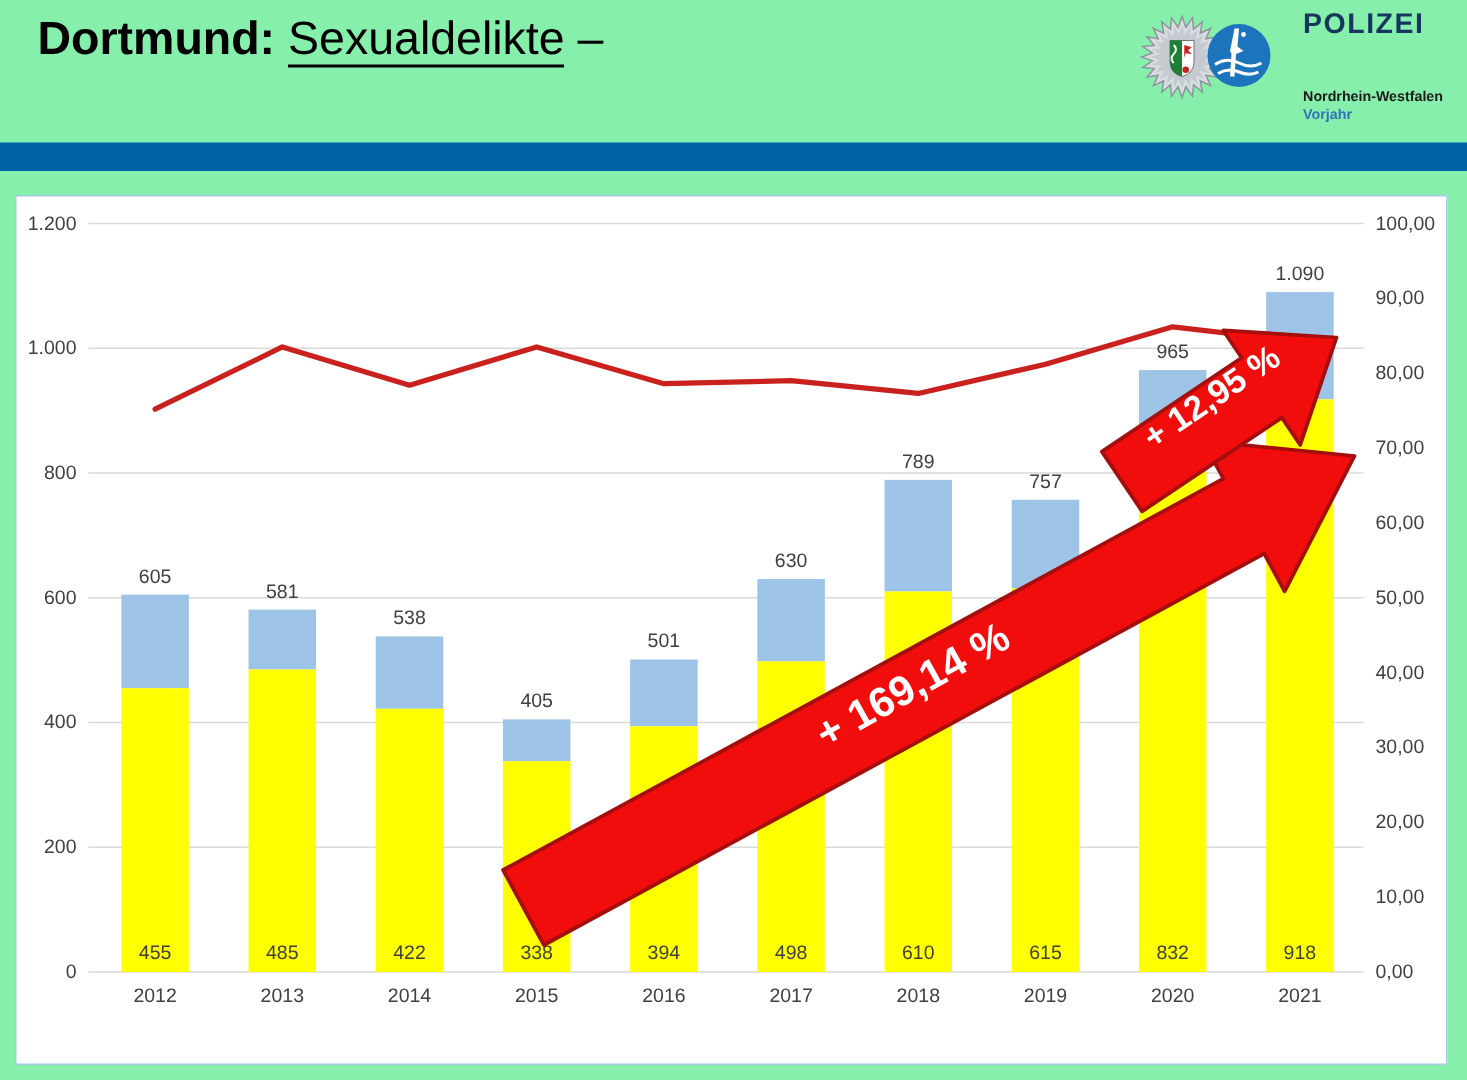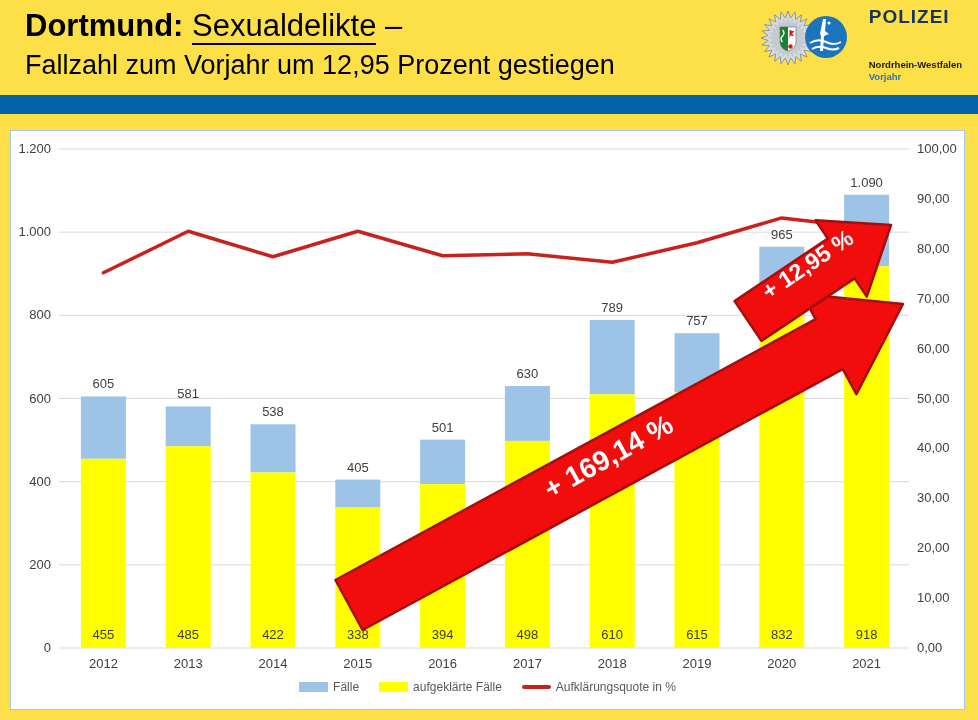--- a/index.html
+++ b/index.html
@@ -1,18 +1,18 @@
 <!DOCTYPE html>
 <html><head>
 <meta charset="utf-8">
 <style>
   html,body{margin:0;padding:0;background:#fff;}
   body{width:978px;height:720px;position:relative;overflow:hidden;
        font-family:"Liberation Sans", sans-serif;}
-  .page{position:absolute;inset:0;background:#fde047;}
+  .page{position:absolute;inset:0;background:#86efac;}
   
   .hdr{position:absolute;left:25px;top:6px;color:#000;}
   .t1{font-size:31px;line-height:40px;white-space:nowrap;}
   .t1 .b{font-weight:bold;}
   .t1 .u{border-bottom:2.5px solid #000;padding-bottom:0px;}
   .t2{font-size:27px;line-height:32px;margin-top:3px;white-space:nowrap;}
   
   .logo{position:absolute;right:16px;top:7px;display:flex;align-items:flex-start;gap:5px;}
   .logo-txt{display:flex;flex-direction:column;justify-content:center;}
   .logo-org{font-size:19px;font-weight:bold;letter-spacing:1px;color:#17365D;line-height:20px;}
@@ -33,21 +33,20 @@
 </head>
 <body>
 
 <div class="page">
 
   <div class="hdr">
     <div class="t1"><span class="b">Dortmund:</span>
       <span class="u">Sexualdelikte</span>
       <span>–</span>
     </div>
-    <div class="t2">Fallzahl zum Vorjahr um 12,95 Prozent gestiegen</div>
   </div>
 
   <div class="logo">
     <svg id="logo-svg" width="104" height="60" viewBox="0 0 104 60">
         <polygon points="28.0,4.0 30.6,11.2 35.0,4.9 35.7,12.5 41.5,7.6 40.2,15.1 47.1,11.9 43.9,18.8 51.4,17.5 46.5,23.3 54.1,24.0 47.8,28.4 55.0,31.0 47.8,33.6 54.1,38.0 46.5,38.7 51.4,44.5 43.9,43.2 47.1,50.1 40.2,46.9 41.5,54.4 35.7,49.5 35.0,57.1 30.6,50.8 28.0,58.0 25.4,50.8 21.0,57.1 20.3,49.5 14.5,54.4 15.8,46.9 8.9,50.1 12.1,43.2 4.6,44.5 9.5,38.7 1.9,38.0 8.2,33.6 1.0,31.0 8.2,28.4 1.9,24.0 9.5,23.3 4.6,17.5 12.1,18.8 8.9,11.9 15.8,15.1 14.5,7.6 20.3,12.5 21.0,4.9 25.4,11.2" fill="#D8DCE0" stroke="#8E959D" stroke-width="1"></polygon>
         <polygon points="28.0,10.0 30.0,16.1 33.4,10.7 33.7,17.1 38.5,12.8 37.1,19.1 42.8,16.2 39.9,21.9 46.2,20.5 41.9,25.3 48.3,25.6 42.9,29.0 49.0,31.0 42.9,33.0 48.3,36.4 41.9,36.7 46.2,41.5 39.9,40.1 42.8,45.8 37.1,42.9 38.5,49.2 33.7,44.9 33.4,51.3 30.0,45.9 28.0,52.0 26.0,45.9 22.6,51.3 22.3,44.9 17.5,49.2 18.9,42.9 13.2,45.8 16.1,40.1 9.8,41.5 14.1,36.7 7.7,36.4 13.1,33.0 7.0,31.0 13.1,29.0 7.7,25.6 14.1,25.3 9.8,20.5 16.1,21.9 13.2,16.2 18.9,19.1 17.5,12.8 22.3,17.1 22.6,10.7 26.0,16.1" fill="#C4CAD0" stroke="none"></polygon>
         <g transform="translate(28,31)">
           <path d="M-8,-11 L8,-11 L8,3 Q8,11 0,13 Q-8,11 -8,3 Z" fill="#FFFFFF" stroke="#666" stroke-width="0.6"></path>
           <path d="M-8,-11 L0,-11 L0,13 Q-8,11 -8,3 Z" fill="#1E7E34"></path>
           <path d="M-5.5,-8 q3,3 0,6 q-3,3 0,6" fill="none" stroke="#fff" stroke-width="1.3"></path>
@@ -155,29 +154,15 @@
           <text x="855.5999999999999" y="55.741666666666674" font-family="&quot;Liberation Sans&quot;, sans-serif" font-size="13" fill="#404040" text-anchor="middle">1.090</text>
           <text x="855.5999999999999" y="508" font-family="&quot;Liberation Sans&quot;, sans-serif" font-size="13" fill="#404040" text-anchor="middle">918</text>
           <text x="855.5999999999999" y="537" font-family="&quot;Liberation Sans&quot;, sans-serif" font-size="13" fill="#404040" text-anchor="middle">2021</text>
         </g>
         <polyline points="92.4,141.8 177.2,100.3 262.0,125.8 346.8,100.3 431.6,124.8 516.4,122.8 601.2,131.3 686.0,111.8 770.8,86.9 855.6,96.8" fill="none" stroke="#C9211E" stroke-width="3.5" stroke-linejoin="round" stroke-linecap="round"></polyline>
         <path d="M351.6 499.0 L831.8 238.1 L845.4 263.2 L892.0 173.0 L791.0 163.0 L804.6 188.1 L324.4 449.0 Z" fill="#F20D0D" stroke="#A50E0E" stroke-width="2.5" stroke-linejoin="round"></path>
         <path d="M750.4 209.9 L843.6 147.4 L855.8 165.6 L880.0 94.0 L804.5 89.3 L816.8 107.5 L723.6 170.1 Z" fill="#F20D0D" stroke="#A50E0E" stroke-width="2.5" stroke-linejoin="round"></path>
         <text x="0" y="0" font-family="&quot;Liberation Sans&quot;, sans-serif" font-size="28" fill="#FFFFFF" text-anchor="middle" font-weight="bold" transform="translate(602,334) rotate(-29)">+ 169,14 %</text>
         <text x="0" y="0" font-family="&quot;Liberation Sans&quot;, sans-serif" font-size="23" fill="#FFFFFF" text-anchor="middle" font-weight="bold" transform="translate(801,140) rotate(-34)">+ 12,95 %</text>
       </svg>
-    <div class="legend" id="legend" style="color: rgb(89, 89, 89);">
-        <span class="item">
-          <span class="sw-rect" style="background: rgb(157, 195, 230);"></span>
-          <span>Fälle</span>
-        </span>
-        <span class="item">
-          <span class="sw-rect" style="background: rgb(255, 255, 0);"></span>
-          <span>aufgeklärte Fälle</span>
-        </span>
-        <span class="item">
-          <span class="sw-line" style="background: rgb(201, 33, 30);"></span>
-          <span>Aufklärungsquote in %</span>
-        </span>
-      </div>
   </div>
 
 </div>
 
 </body></html>

